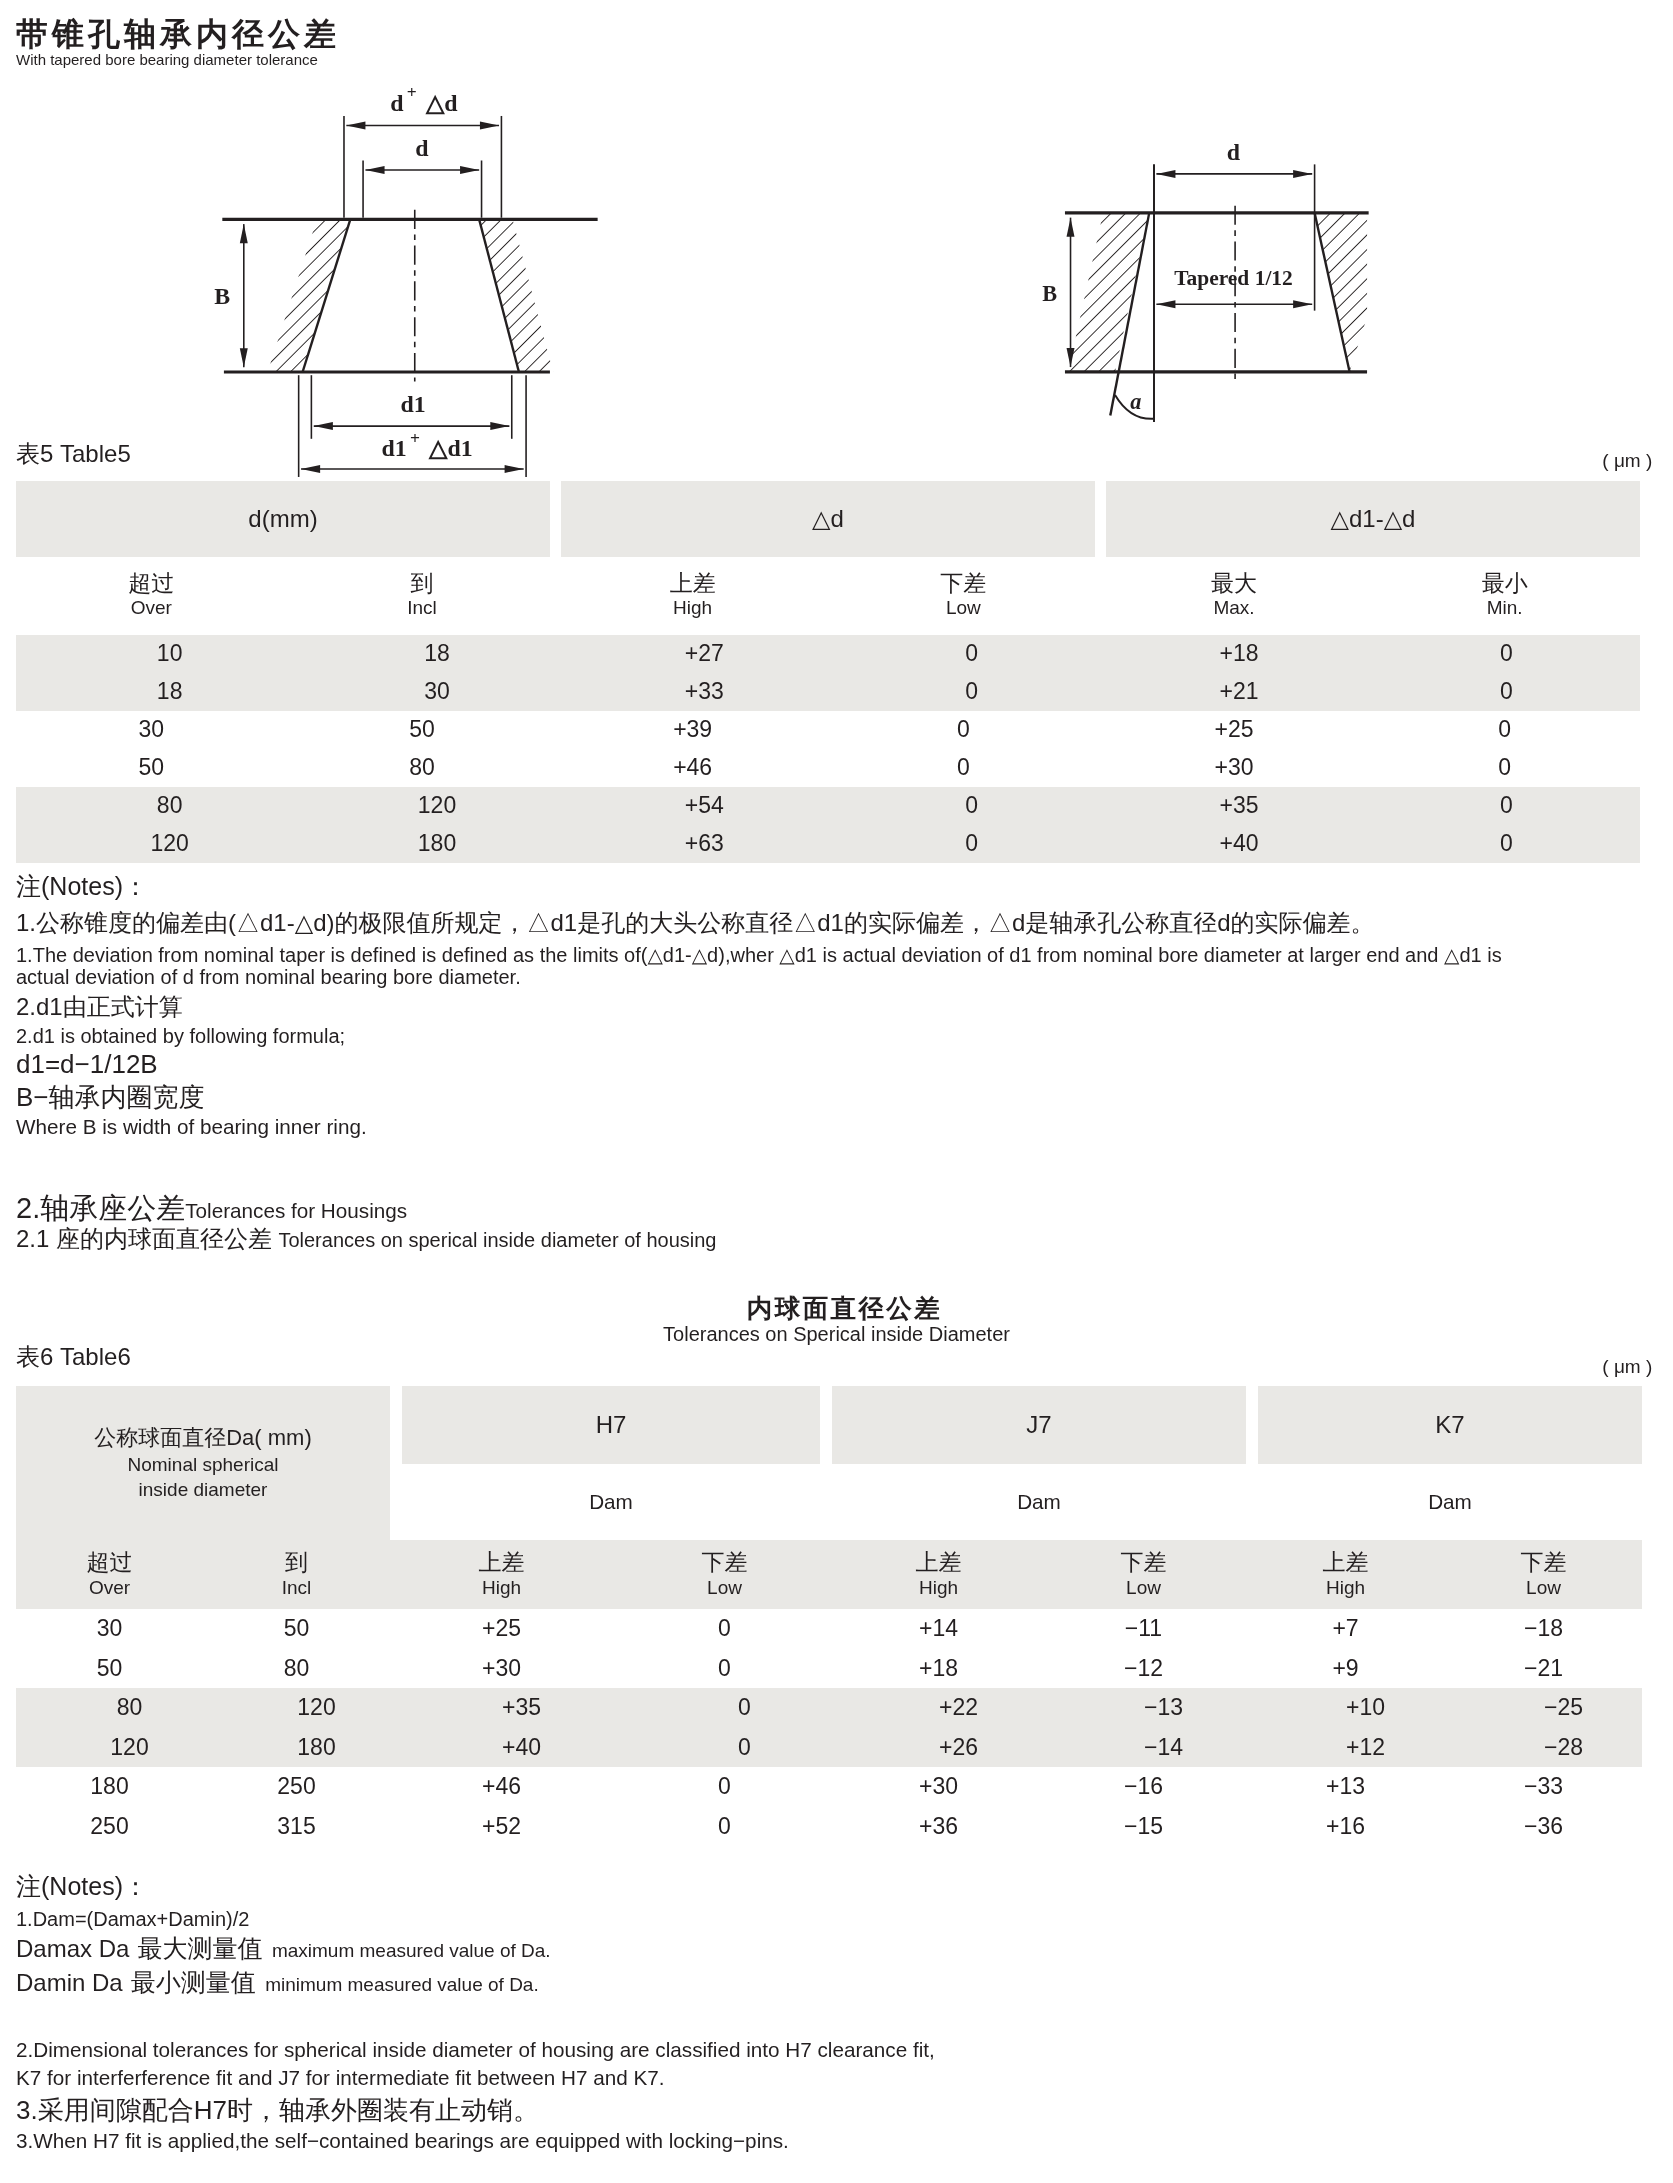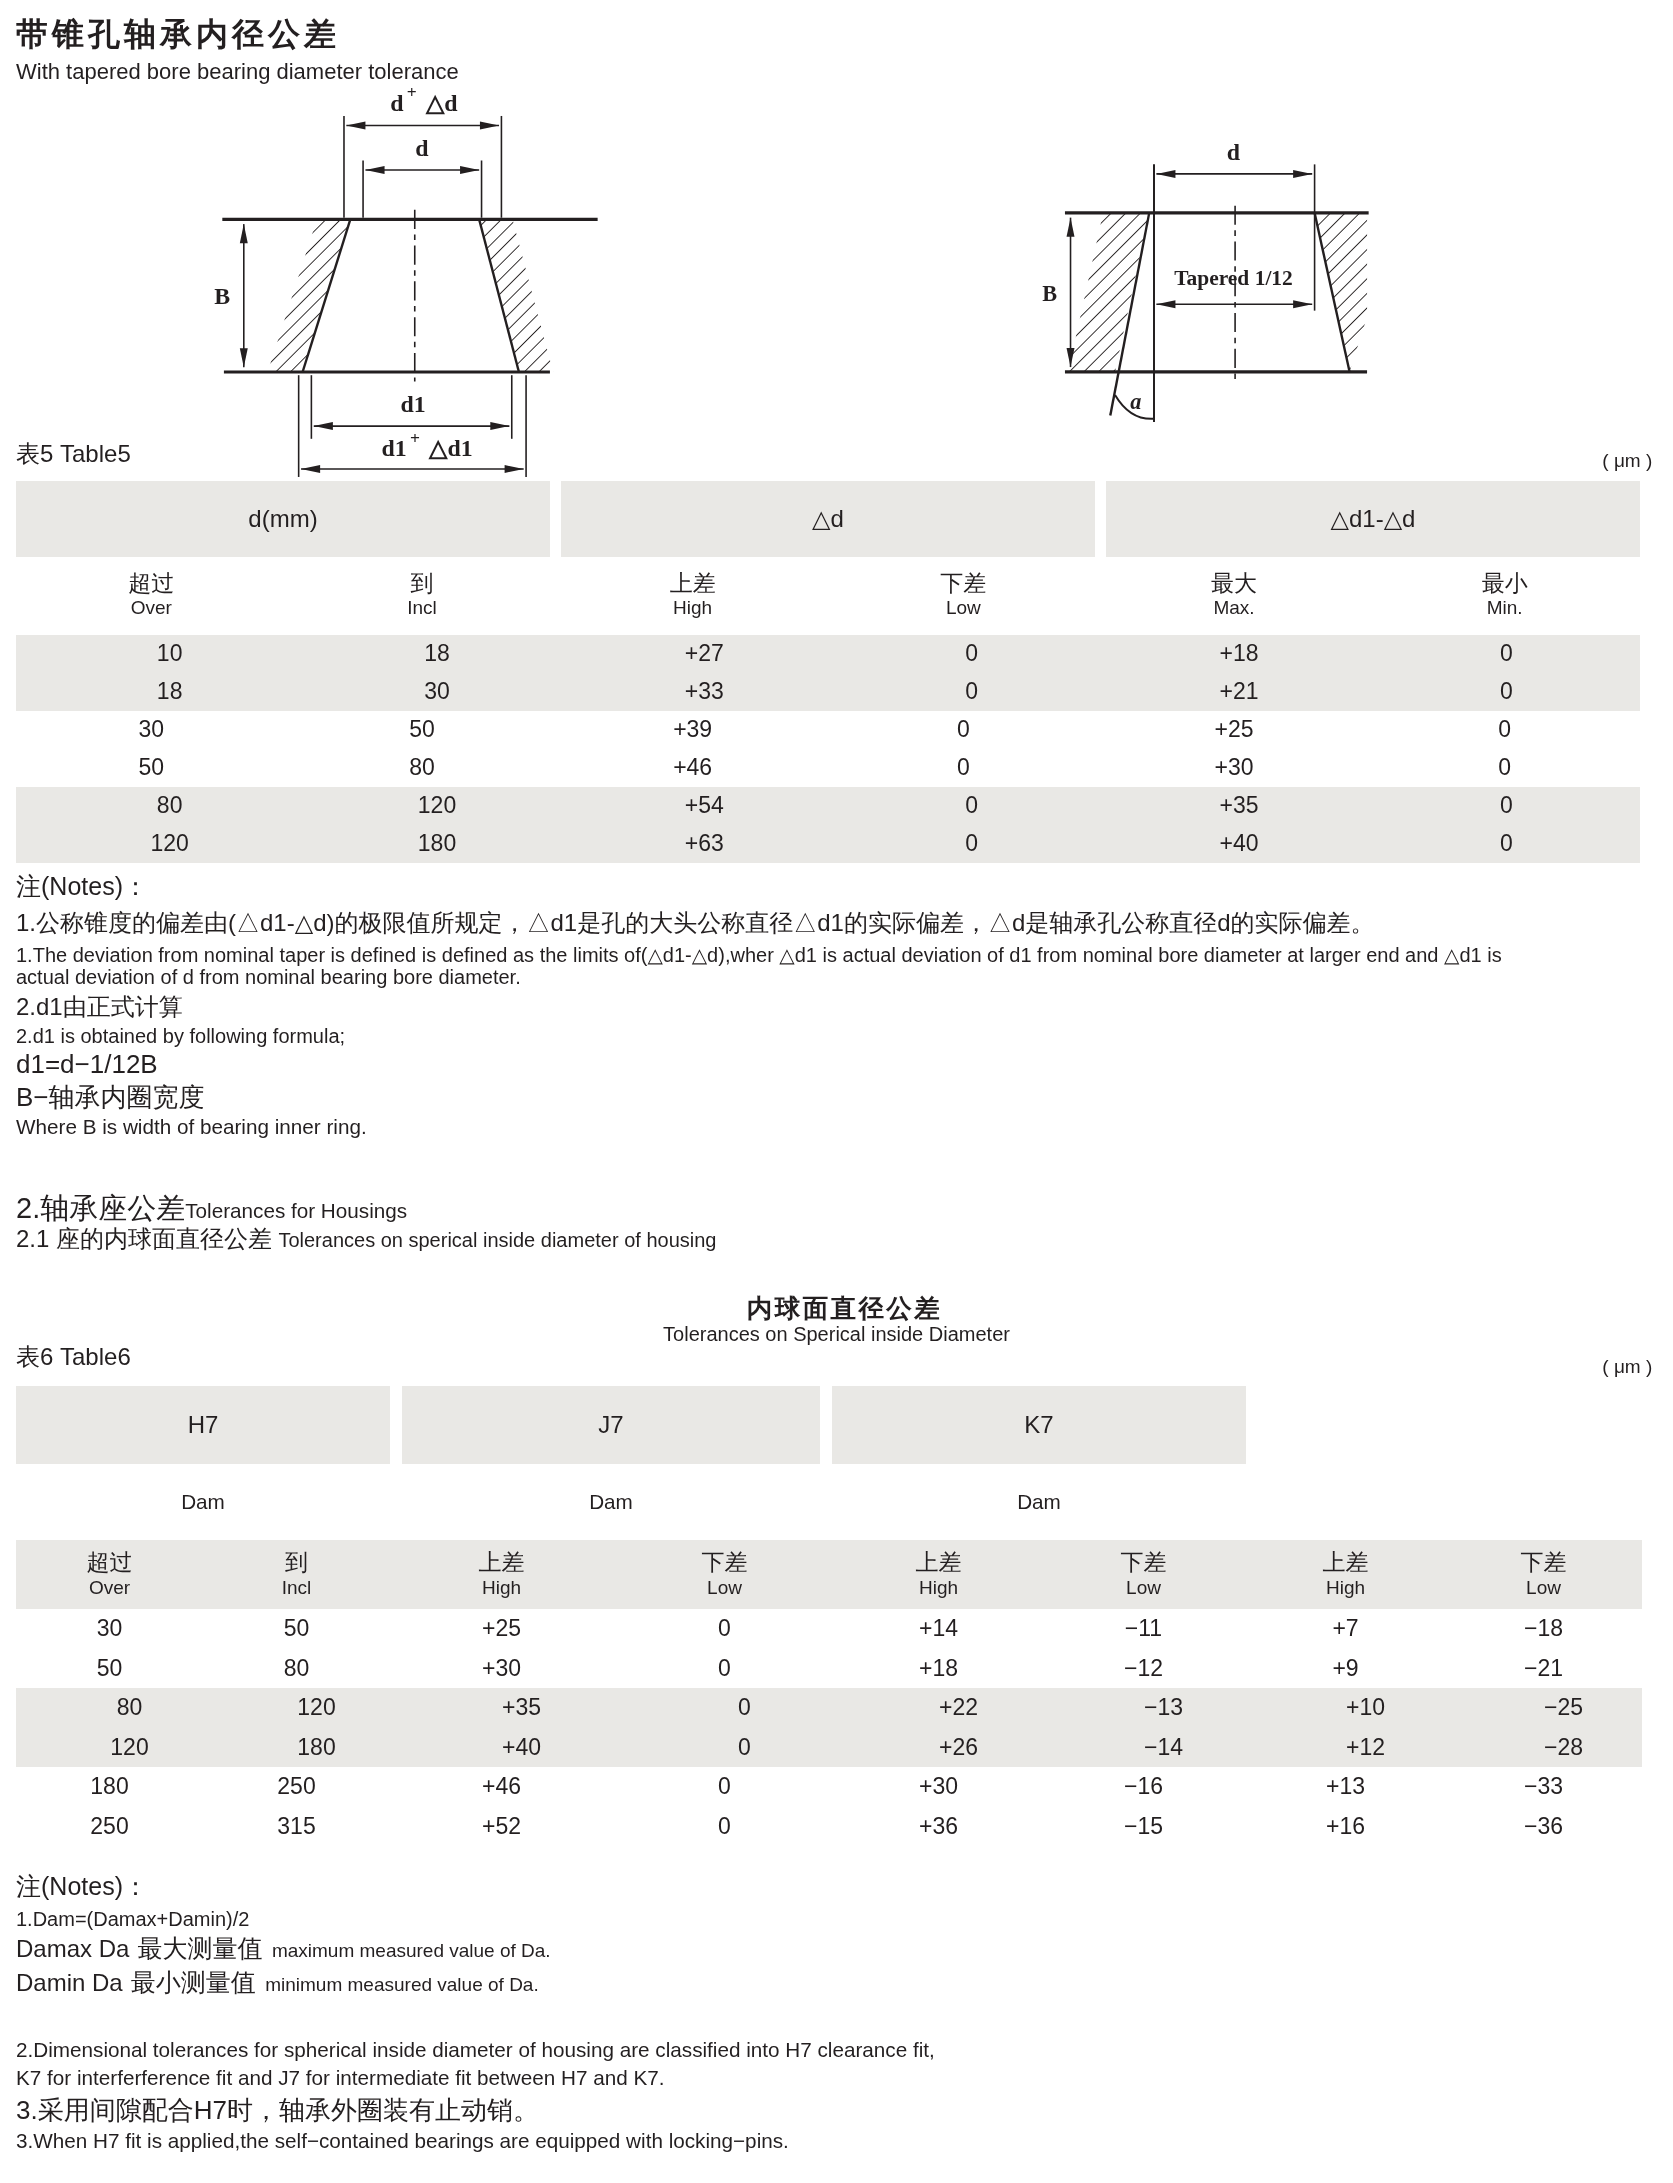--- a/index.html
+++ b/index.html
@@ -1,21 +1,21 @@
 <!DOCTYPE html>
 <html style="font-size:12.7px"><head>
 <meta charset="utf-8">
 <style>
   html,body{margin:0;padding:0;background:#ffffff;}
   body{width:1673px;height:2183px;position:relative;font-family:"Liberation Sans",sans-serif;color:#231f20;}
   .page{position:absolute;inset:0;overflow:hidden;}
   .abs{position:absolute;left:16px;white-space:nowrap;}
   
   .title-cn{top:12.7px;font-size:32px;font-weight:bold;letter-spacing:4px;}
-  .title-en{top:59px;font-size:22px;text-align:right;}
+  .title-en{top:51px;font-size:15px;text-align:right;}
   
   .diagL{position:absolute;left:111px;top:68px;}
   .diagR{position:absolute;left:995px;top:80px;}
   svg text{fill:#231f20;font-family:"Liberation Serif",serif;font-weight:bold;}
   
   .t5cap{top:438px;font-size:24px;}
   .t5unit{position:absolute;right:20.7px;top:450px;font-size:19px;white-space:nowrap;}
   .t6title-cn{position:absolute;left:0;width:1673px;text-align:center;top:1291px;font-size:25.5px;font-weight:bold;letter-spacing:2.4px;padding-left:8px;}
   .t6title-en{position:absolute;left:0;width:1673px;text-align:center;top:1323px;font-size:20px;}
   .t6cap{top:1341px;font-size:24px;}
@@ -257,20 +257,25 @@
   <div class="abs s2h"><span class="cn">2.轴承座公差</span><span class="en">Tolerances for Housings</span></div>
   <div class="abs s2s"><span class="cn">2.1 座的内球面直径公差</span><span class="en">Tolerances on sperical inside diameter of housing</span></div>
 
   <div class="t6title-cn">内球面直径公差</div>
   <div class="t6title-en">Tolerances on Sperical inside Diameter</div>
   <div class="abs t6cap">表6 Table6</div>
   <div class="t6unit">( μm )</div>
 
   <div class="table6">
     <div class="t6-head">
+      <div class="t6-corner">
+        <div class="cn">公称球面直径Da( mm)</div>
+        <div class="en">Nominal spherical</div>
+        <div class="en">inside diameter</div>
+      </div>
       <div class="t6-hg">
         <div class="t6-fit">H7</div>
         <div class="t6-dam">Dam</div>
       </div>
       <div class="t6-hg">
         <div class="t6-fit">J7</div>
         <div class="t6-dam">Dam</div>
       </div>
       <div class="t6-hg">
         <div class="t6-fit">K7</div>

